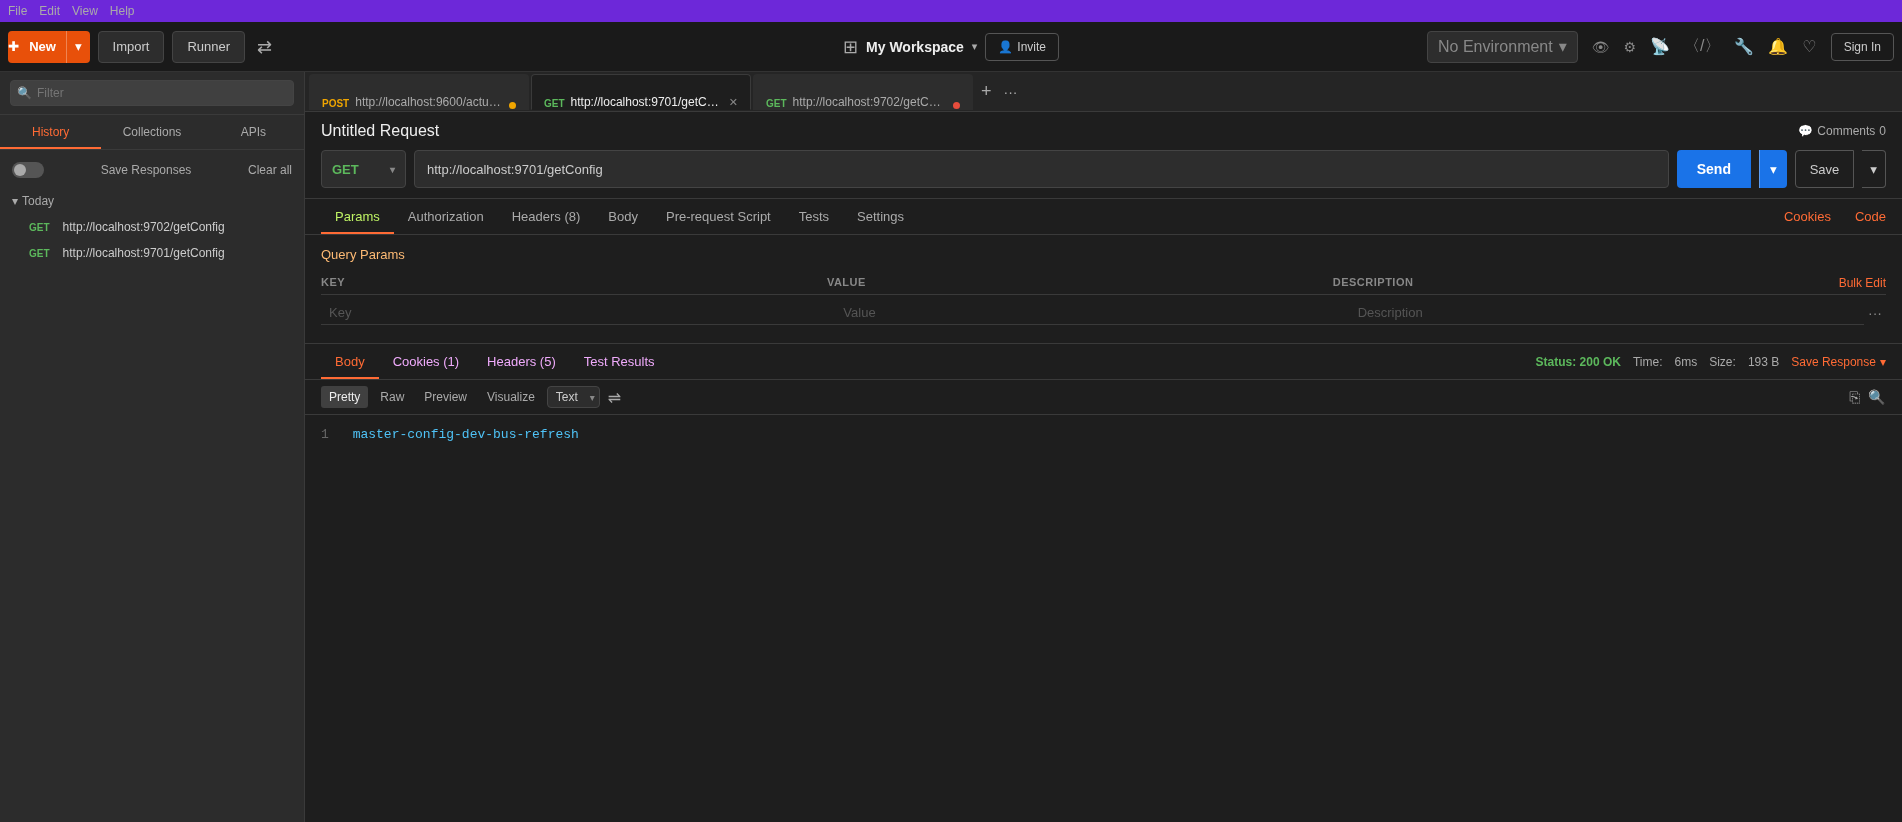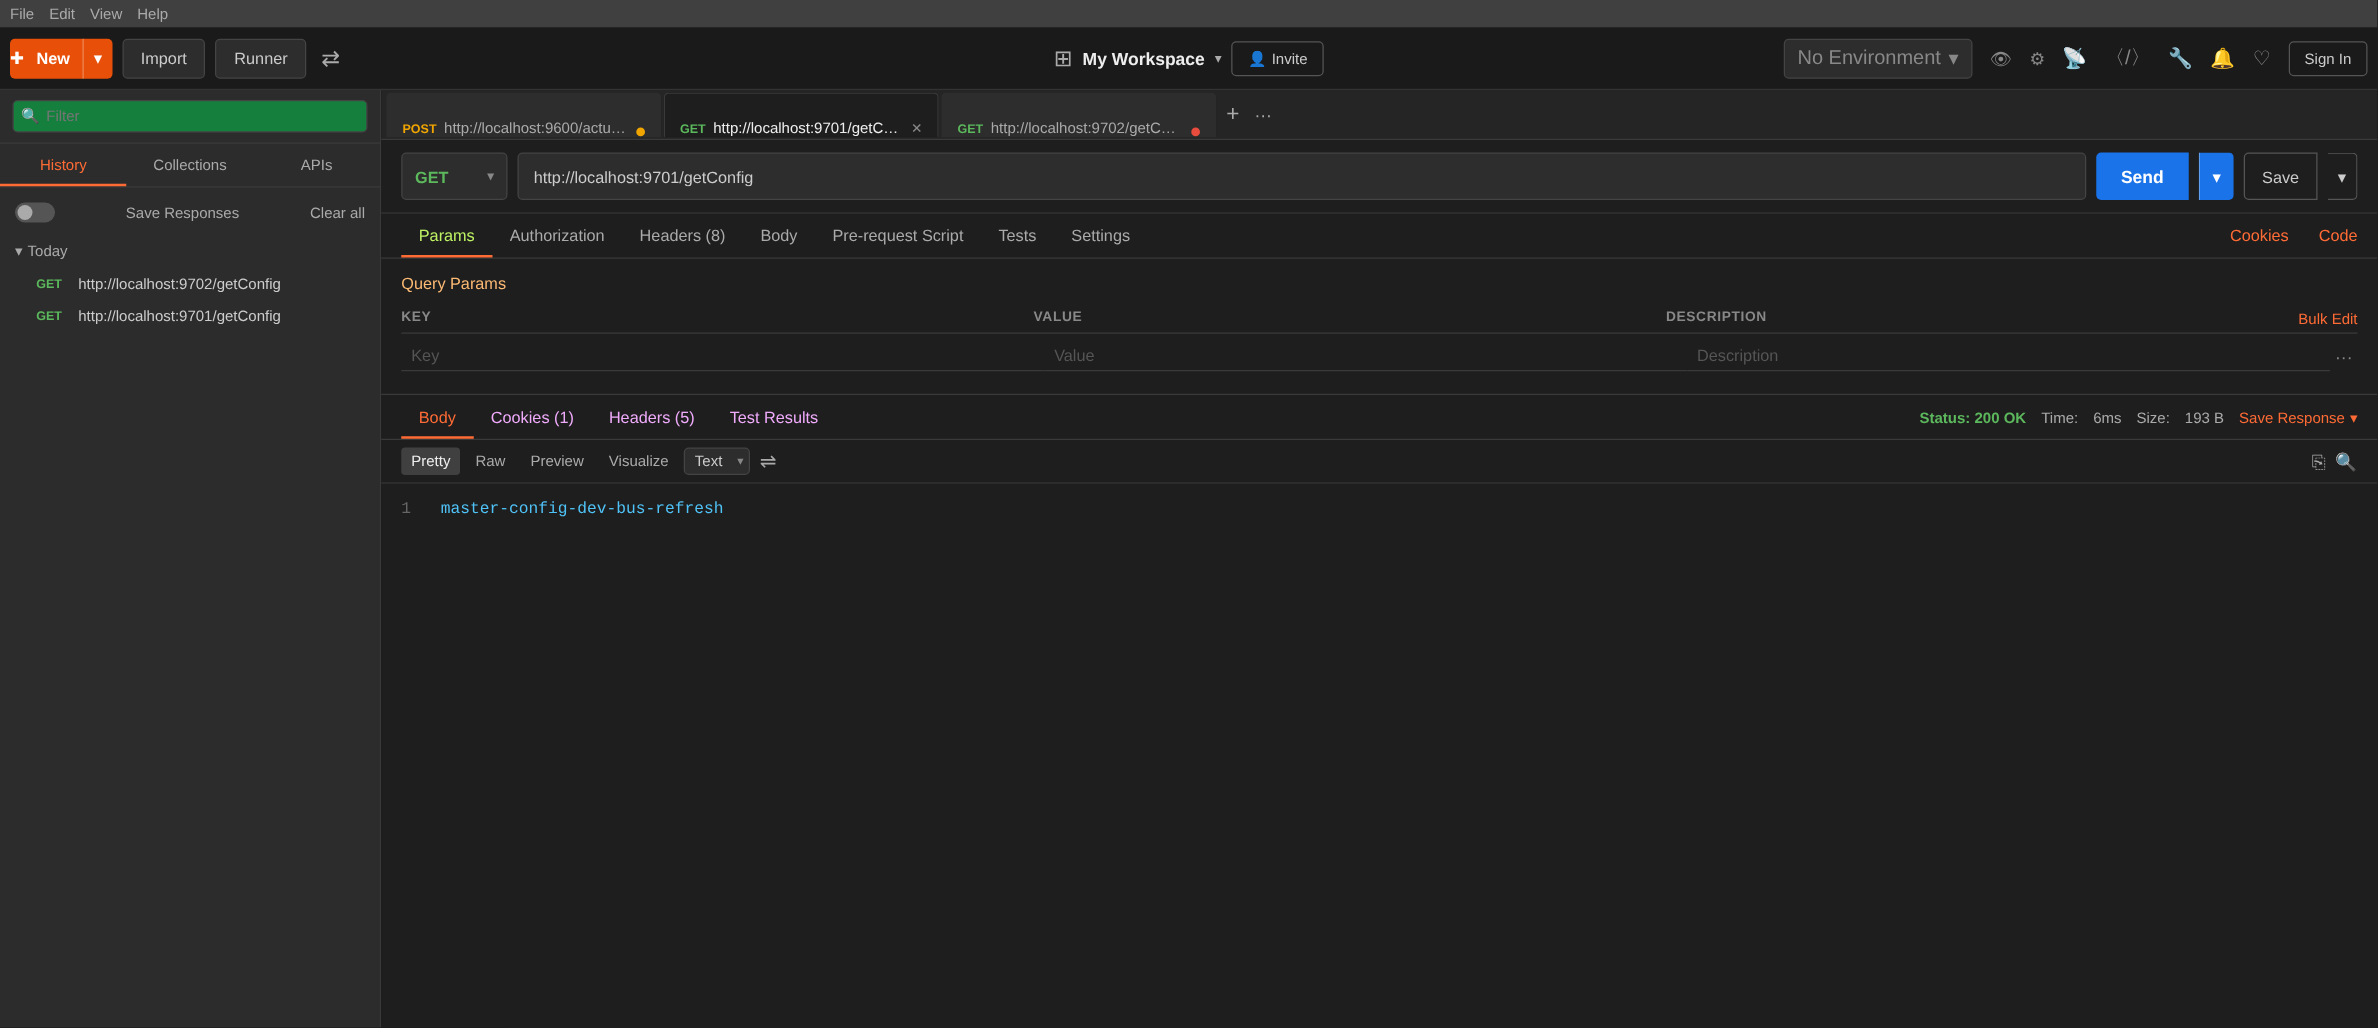--- a/index.html
+++ b/index.html
@@ -1,19 +1,19 @@
 <!DOCTYPE html>
 <html><head>
   <meta charset="utf-8">
   <style>
     * { box-sizing: border-box; margin: 0; padding: 0; }
     body { font-family: -apple-system, BlinkMacSystemFont, 'Segoe UI', sans-serif; font-size: 13px; background: #1e1e1e; color: #ccc; overflow: hidden; }
 
     
-    #menu-bar { background: #404040; display: flex; align-items: center; padding: 2px 8px; gap: 12px; height: 22px; }
+    #menu-bar { background: #6d28d9; display: flex; align-items: center; padding: 2px 8px; gap: 12px; height: 22px; }
     #menu-bar span { font-size: 12px; color: #aaa; cursor: pointer; }
 
     
     #toolbar { background: #1a1a1a; display: flex; align-items: center; padding: 4px 8px; height: 50px; gap: 8px; border-bottom: 1px solid #333; }
     #new-btn { background: #e8500a; color: #fff; border: none; border-radius: 4px; display: flex; align-items: center; height: 32px; cursor: pointer; }
     #new-btn-main { padding: 0 10px; font-size: 13px; font-weight: 600; }
     #new-btn-arrow { padding: 0 8px; border-left: 1px solid rgba(255,255,255,0.3); height: 100%; display: flex; align-items: center; }
     #import-btn, #runner-btn { background: #2d2d2d; color: #ccc; border: 1px solid #444; border-radius: 4px; padding: 0 14px; height: 32px; cursor: pointer; font-size: 13px; }
     #sync-btn { background: transparent; border: none; color: #aaa; margin-left: 4px; cursor: pointer; font-size: 18px; }
     #workspace-icon { font-size: 18px; color: #aaa; }
@@ -23,21 +23,21 @@
     #toolbar-right { margin-left: auto; display: flex; align-items: center; gap: 14px; }
     #toolbar-right span { color: #888; font-size: 16px; cursor: pointer; }
     #sign-in-btn { background: transparent; border: 1px solid #555; color: #ccc; border-radius: 4px; padding: 0 12px; height: 28px; cursor: pointer; font-size: 12px; }
 
     
     #main-layout { display: flex; height: calc(822px - 72px); }
 
     
     #sidebar { width: 305px; min-width: 305px; background: #2c2c2c; border-right: 1px solid #3a3a3a; display: flex; flex-direction: column; }
     #sidebar-search { padding: 8px 10px; border-bottom: 1px solid #3a3a3a; }
-    #sidebar-search input { width: 100%; background: #15803d; border: 1px solid #444; border-radius: 4px; color: #ccc; padding: 5px 10px 5px 26px; font-size: 12px; outline: none; }
+    #sidebar-search input { width: 100%; background: #404040; border: 1px solid #444; border-radius: 4px; color: #ccc; padding: 5px 10px 5px 26px; font-size: 12px; outline: none; }
     #sidebar-search-wrap { position: relative; }
     #sidebar-search-wrap .search-icon { position: absolute; left: 7px; top: 50%; transform: translateY(-50%); color: #888; font-size: 12px; }
     #sidebar-tabs { display: flex; border-bottom: 1px solid #3a3a3a; }
     .sidebar-tab { flex: 1; text-align: center; padding: 10px 0 8px; font-size: 12px; color: #aaa; cursor: pointer; border-bottom: 2px solid transparent; }
     .sidebar-tab.active { color: #ff6b35; border-bottom: 2px solid #ff6b35; }
     #sidebar-content { padding: 8px 0; flex: 1; overflow-y: auto; }
     #save-responses-row { display: flex; align-items: center; justify-content: space-between; padding: 4px 12px; }
     #toggle { width: 32px; height: 16px; background: #555; border-radius: 8px; position: relative; cursor: pointer; }
     #toggle-knob { width: 12px; height: 12px; background: #aaa; border-radius: 50%; position: absolute; top: 2px; left: 2px; }
     #save-label { font-size: 12px; color: #aaa; }
@@ -248,20 +248,28 @@
       <div class="tab">
         <span class="tab-method get">GET</span>
         <span class="tab-url">http://localhost:9702/getConfig</span>
         <span class="tab-dot red"></span>
       </div>
       <button id="tab-add-btn">+</button>
       <button id="tab-more-btn">···</button>
     </div>
 
     <div id="request-panel">
+      <div id="request-title-bar">
+        <span id="request-title">Untitled Request</span>
+        <button id="comments-btn">
+          <span>💬</span>
+          <span>Comments</span>
+          <span>0</span>
+        </button>
+      </div>
 
       <div id="url-bar">
         <div id="method-select">
           <select>
             <option>GET</option>
             <option>POST</option>
             <option>PUT</option>
             <option>DELETE</option>
             <option>PATCH</option>
           </select>

